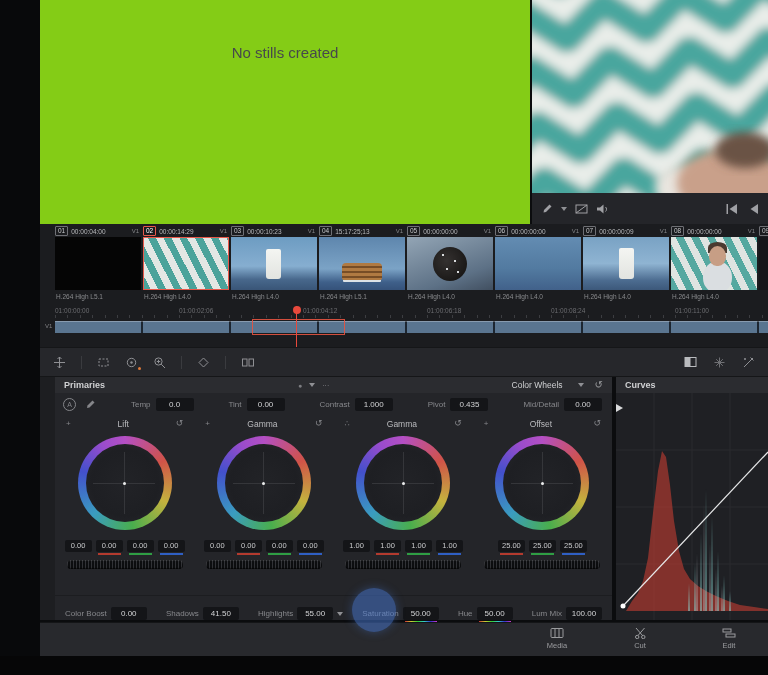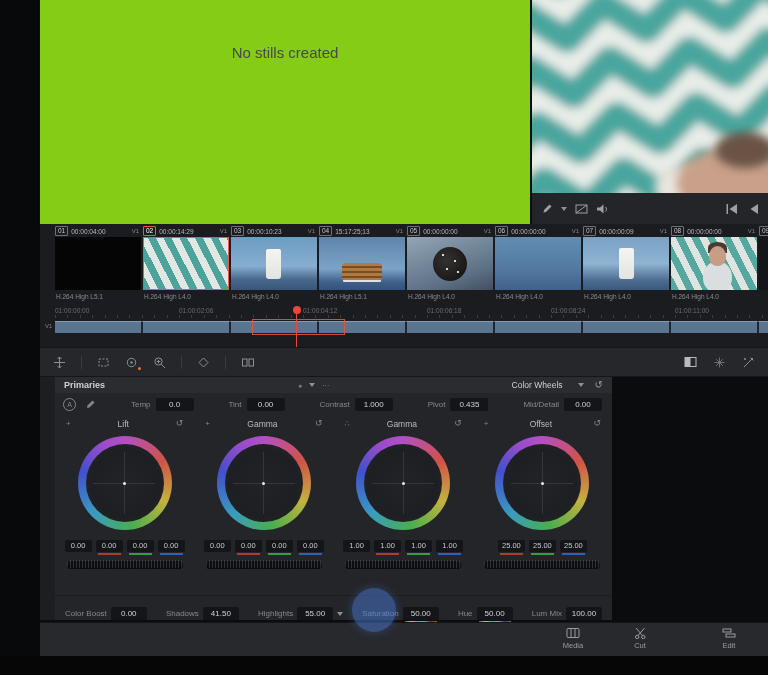--- a/index.html
+++ b/index.html
@@ -488,23 +488,36 @@
         <span class="aval rainbow">50.00</span>
       </span>
       <span class="afield">
         <span class="alabel">Lum Mix</span>
         <span class="aval">100.00</span>
       </span>
     </div>
     <div class="cursor-circle"></div>
   </div>
 
+  <div class="curves">
+    <div class="chd">Curves</div>
+    <svg width="152" height="227" viewBox="0 0 152 227">
+      <rect width="152" height="227" fill="#1f2024"></rect>
+      <path d="M38 0 V227 M76 0 V227 M114 0 V227 M0 57 H152 M0 114 H152 M0 171 H152" stroke="#2a2b2f" stroke-width="1"></path>
+      <path d="M10 218 L16 208 L22 200 L27 188 L32 165 L37 120 L42 78 L46 58 L50 64 L54 92 L58 128 L63 158 L68 176 L74 186 L82 193 L90 198 L100 203 L112 208 L124 212 L138 214 L152 216 L152 218 Z" fill="rgba(196,62,50,0.6)"></path>
+      <path d="M80 218 L81 160 L82 218 L87 218 L88 110 L89 218 L93 218 L94 150 L95 218 L99 218 L100 175 L101 218 L105 218 L106 192 L107 218 Z" fill="rgba(205,210,215,0.38)"></path>
+      <path d="M72 218 L73 190 L74 218 L78 218 L79 170 L80 218 L84 218 L85 140 L86 218 L89 218 L90 96 L91 218 L95 218 L96 122 L97 218 L101 218 L102 158 L103 218 L107 218 L108 182 L109 218 L113 218 L114 198 L115 218 Z" fill="rgba(140,215,210,0.55)"></path>
+      <path d="M7 213 L152 59" stroke="#e8e9ea" stroke-width="1.2" fill="none"></path>
+      <circle cx="7" cy="213" r="2.5" fill="#ffffff"></circle>
+      <path d="M0 11 L7 15 L0 19 Z" fill="#d9dadc"></path>
+    </svg>
+  </div>
 
   <div class="footer">
-    <div class="page" style="left:511px">
+    <div class="page" style="left:495px">
       <svg width="14" height="12">
         <rect x="1" y="1.5" width="12" height="9" rx="1" fill="none" stroke="#9b9c9f"></rect>
           <path d="M5 1.5 v9 M9 1.5 v9" stroke="#9b9c9f"></path>
         </svg>
       <span>Media</span>
     </div>
     <div class="page" style="left:578px">
       <svg width="13" height="12">
         <path d="M4 8.5 L10.5 1 M8.5 8.5 L2 1" stroke="#9b9c9f" fill="none"></path>
         <circle cx="3.2" cy="10" r="1.7" fill="none" stroke="#9b9c9f"></circle>

